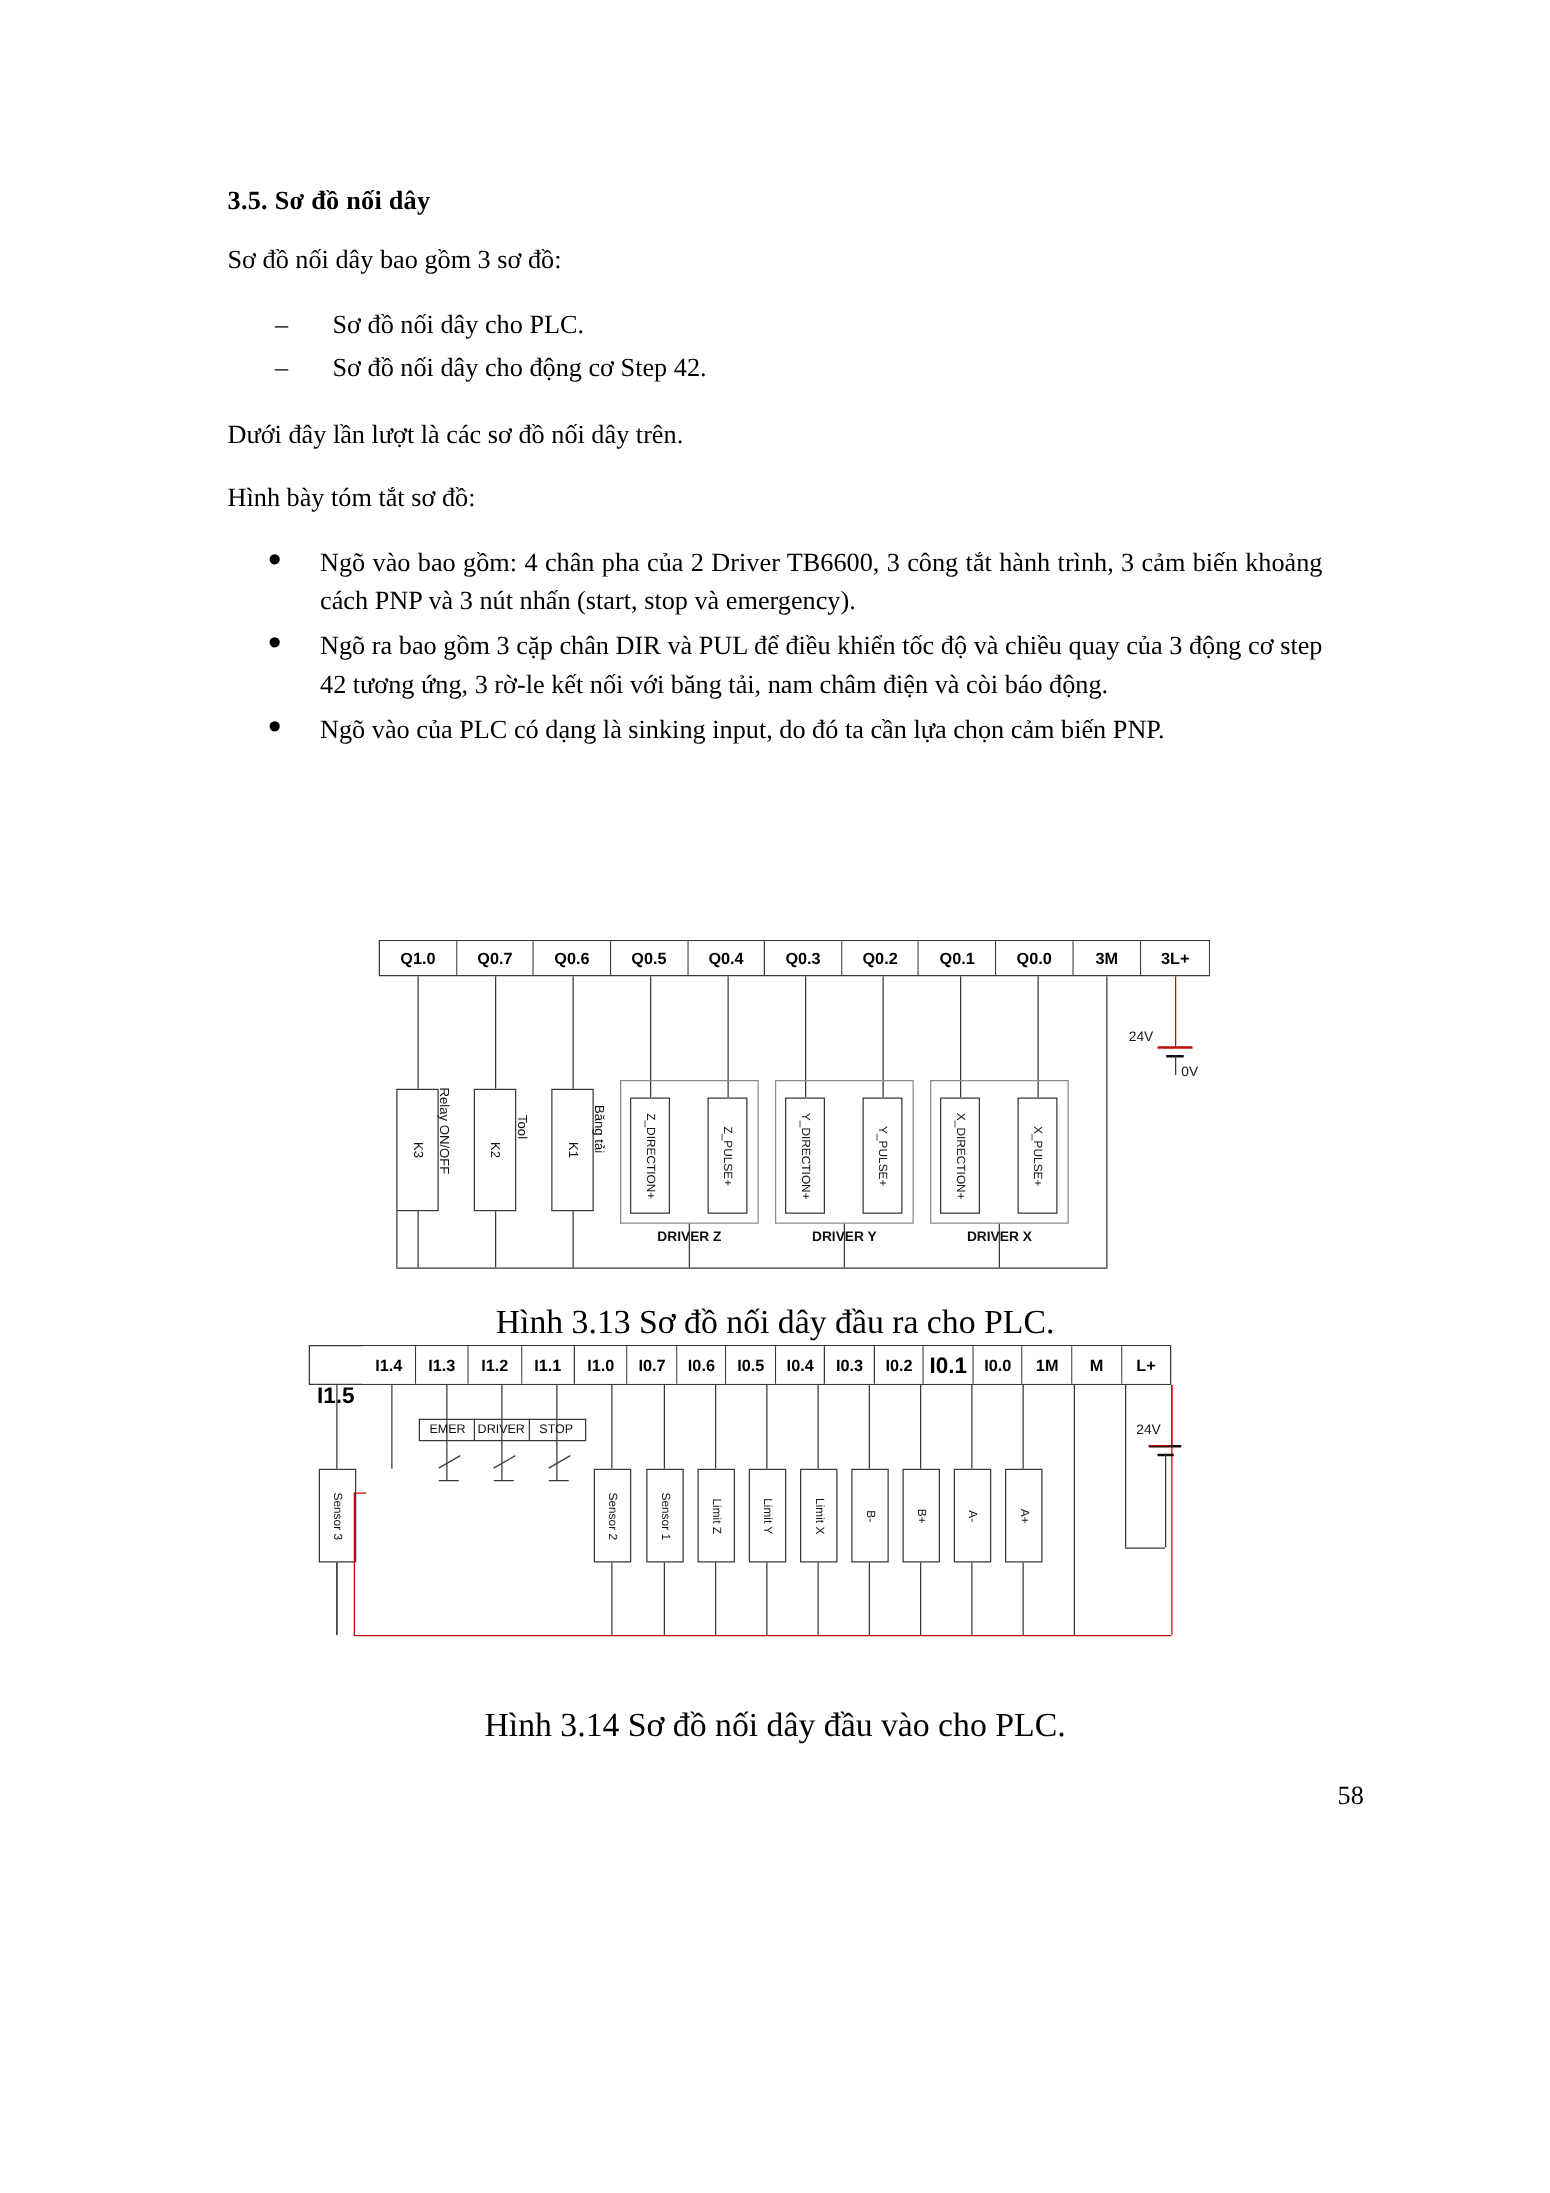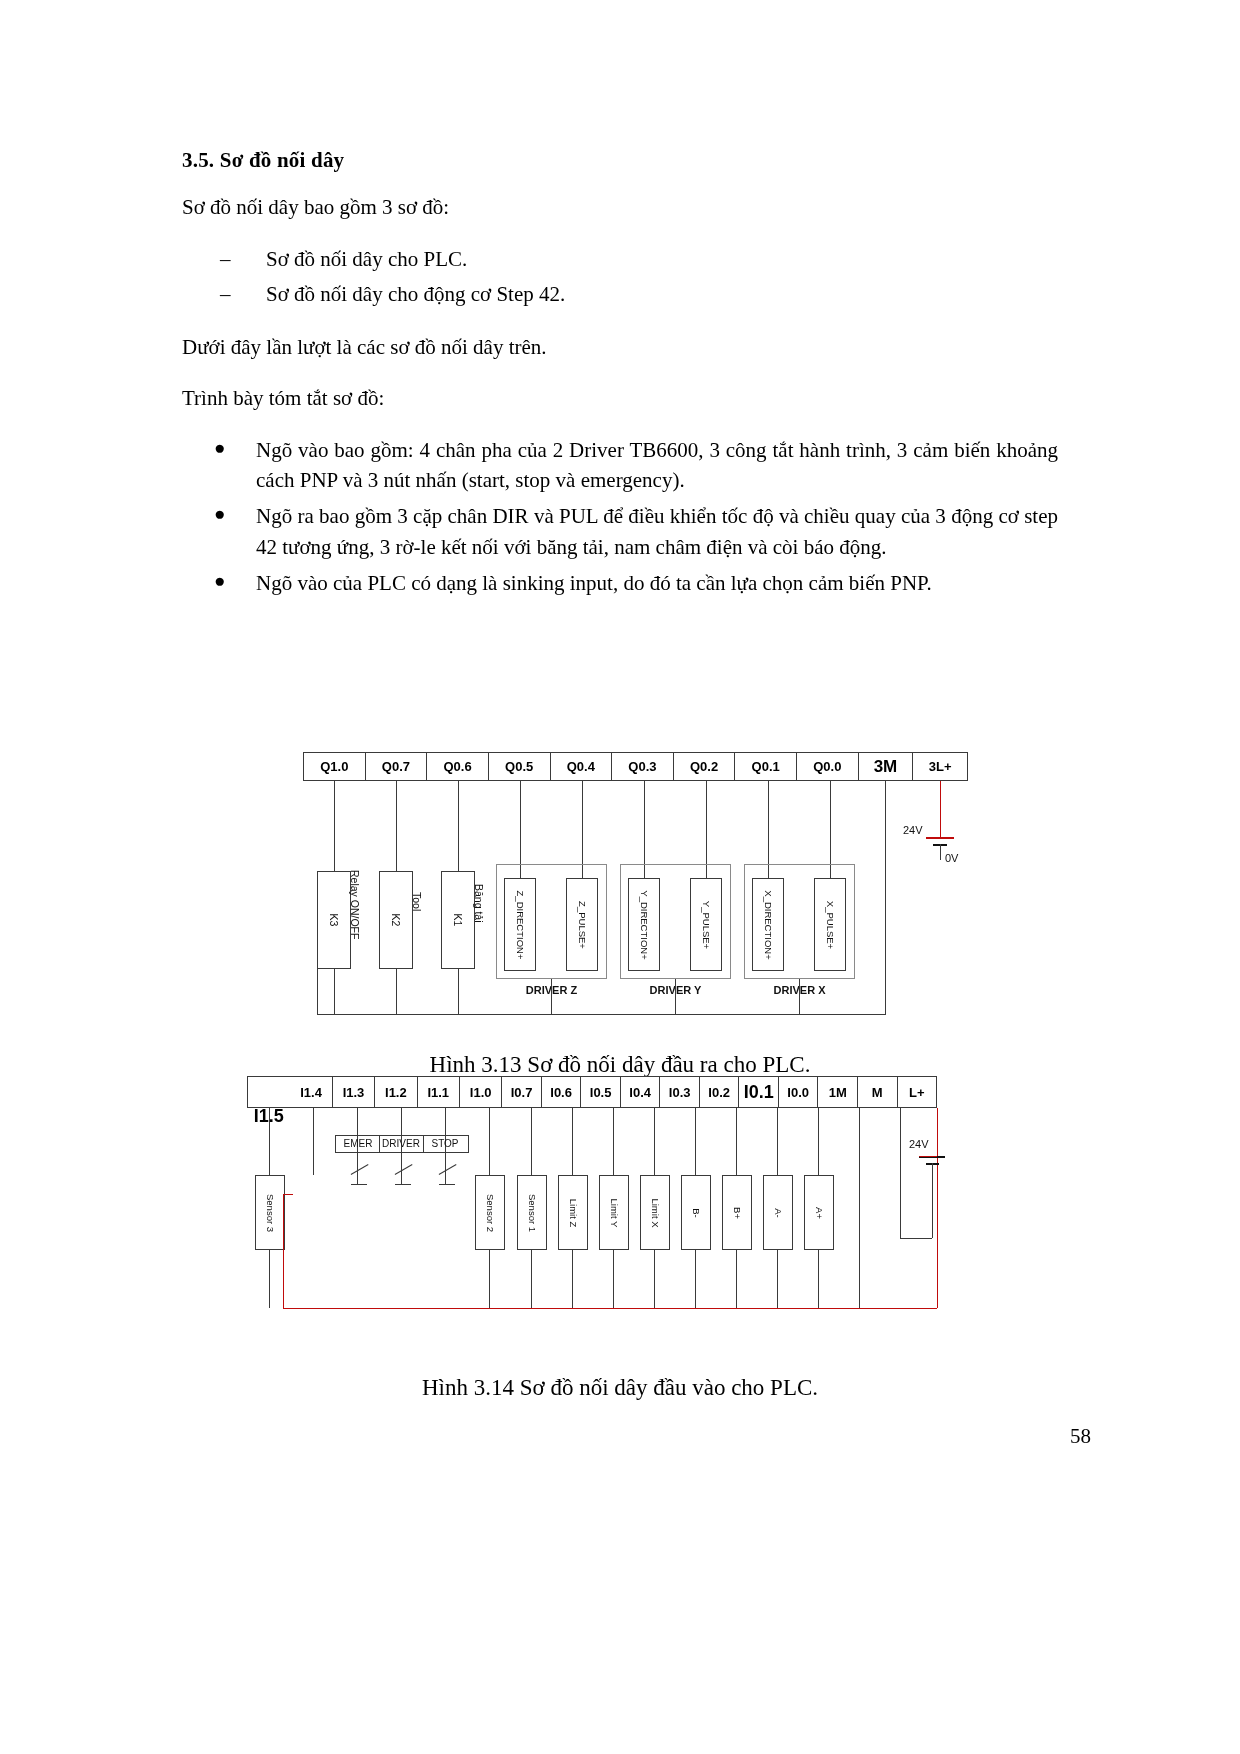--- a/index.html
+++ b/index.html
@@ -25,21 +25,21 @@
   ul.dash li .mk{position:absolute;left:0;top:0;}
 
   ul.bul{list-style:none;margin:0 0 18px 0;padding:0 0 0 18px;}
   ul.bul li{
     font-size:21px;line-height:1.44;position:relative;padding-left:56px;margin-bottom:6px;
     text-align:justify;
   }
   ul.bul li .mk{position:absolute;left:14px;top:-1px;font-size:19px;}
 
   .fig-cap{
-    text-align:center;font-size:23px;margin:20px 0 16px 0;
+    text-align:center;font-size:27px;margin:10px 0 16px 0;
   }
 
   .pageno{
     position:absolute;right:182px;top:1424px;font-size:21px;
   }
 
   
   .diagram{position:relative;margin:0 auto;}
   .term-row{display:flex;border:1.3px solid #3a3a3a;box-sizing:border-box;background:#fff;}
   .term{
@@ -112,21 +112,21 @@
         <span class="mk">–</span>
         <span>Sơ đồ nối dây cho PLC.</span>
       </li>
       <li>
         <span class="mk">–</span>
         <span>Sơ đồ nối dây cho động cơ Step 42.</span>
       </li>
     </ul>
 
     <p class="body">Dưới đây lần lượt là các sơ đồ nối dây trên.</p>
-    <p class="body">Trình bày tóm tắt sơ đồ:</p>
+    <p class="body">Hình bày tóm tắt sơ đồ:</p>
 
     <ul class="bul">
       <li>
         <span class="mk">●</span>
         <span>Ngõ vào bao gồm: 4 chân pha của 2 Driver TB6600, 3 công tắt hành trình, 3 cảm biến khoảng cách PNP và 3 nút nhấn (start, stop và emergency).</span>
       </li>
       <li>
         <span class="mk">●</span>
         <span>Ngõ ra bao gồm 3 cặp chân DIR và PUL để điều khiển tốc độ và chiều quay của 3 động cơ step 42 tương ứng, 3 rờ-le kết nối với băng tải, nam châm điện và còi báo động.</span>
       </li>
@@ -142,21 +142,21 @@
     <div class="term-row" style="position:absolute;left:0;top:0;width:665px;height:29px;">
       <div class="term" style="width:62px;font-size:13px;">Q1.0</div>
       <div class="term" style="width:62px;font-size:13px;">Q0.7</div>
       <div class="term" style="width:62px;font-size:13px;text-align:center;">Q0.6</div>
       <div class="term" style="width:62px;font-size:13px;">Q0.5</div>
       <div class="term" style="width:62px;font-size:13px;">Q0.4</div>
       <div class="term" style="width:62px;font-size:13px;">Q0.3</div>
       <div class="term" style="width:62px;font-size:13px;">Q0.2</div>
       <div class="term" style="width:62px;font-size:13px;">Q0.1</div>
       <div class="term" style="width:62px;font-size:13px;">Q0.0</div>
-      <div class="term" style="width:55px;font-size:17px;text-align:center;">3M</div>
+      <div class="term" style="width:55px;font-size:13px;text-align:center;">3M</div>
       <div class="term" style="width:54px;font-size:13px;">3L+</div>
     </div>
 
     <div class="vline" style="left:31px;top:29px;height:90px;"></div>
     <div class="vline" style="left:93px;top:29px;height:90px;"></div>
     <div class="vline" style="left:155px;top:29px;height:90px;"></div>
     <div class="vline" style="left:217px;top:29px;height:97px;"></div>
     <div class="vline" style="left:279px;top:29px;height:97px;"></div>
     <div class="vline" style="left:341px;top:29px;height:97px;"></div>
     <div class="vline" style="left:403px;top:29px;height:97px;"></div>

